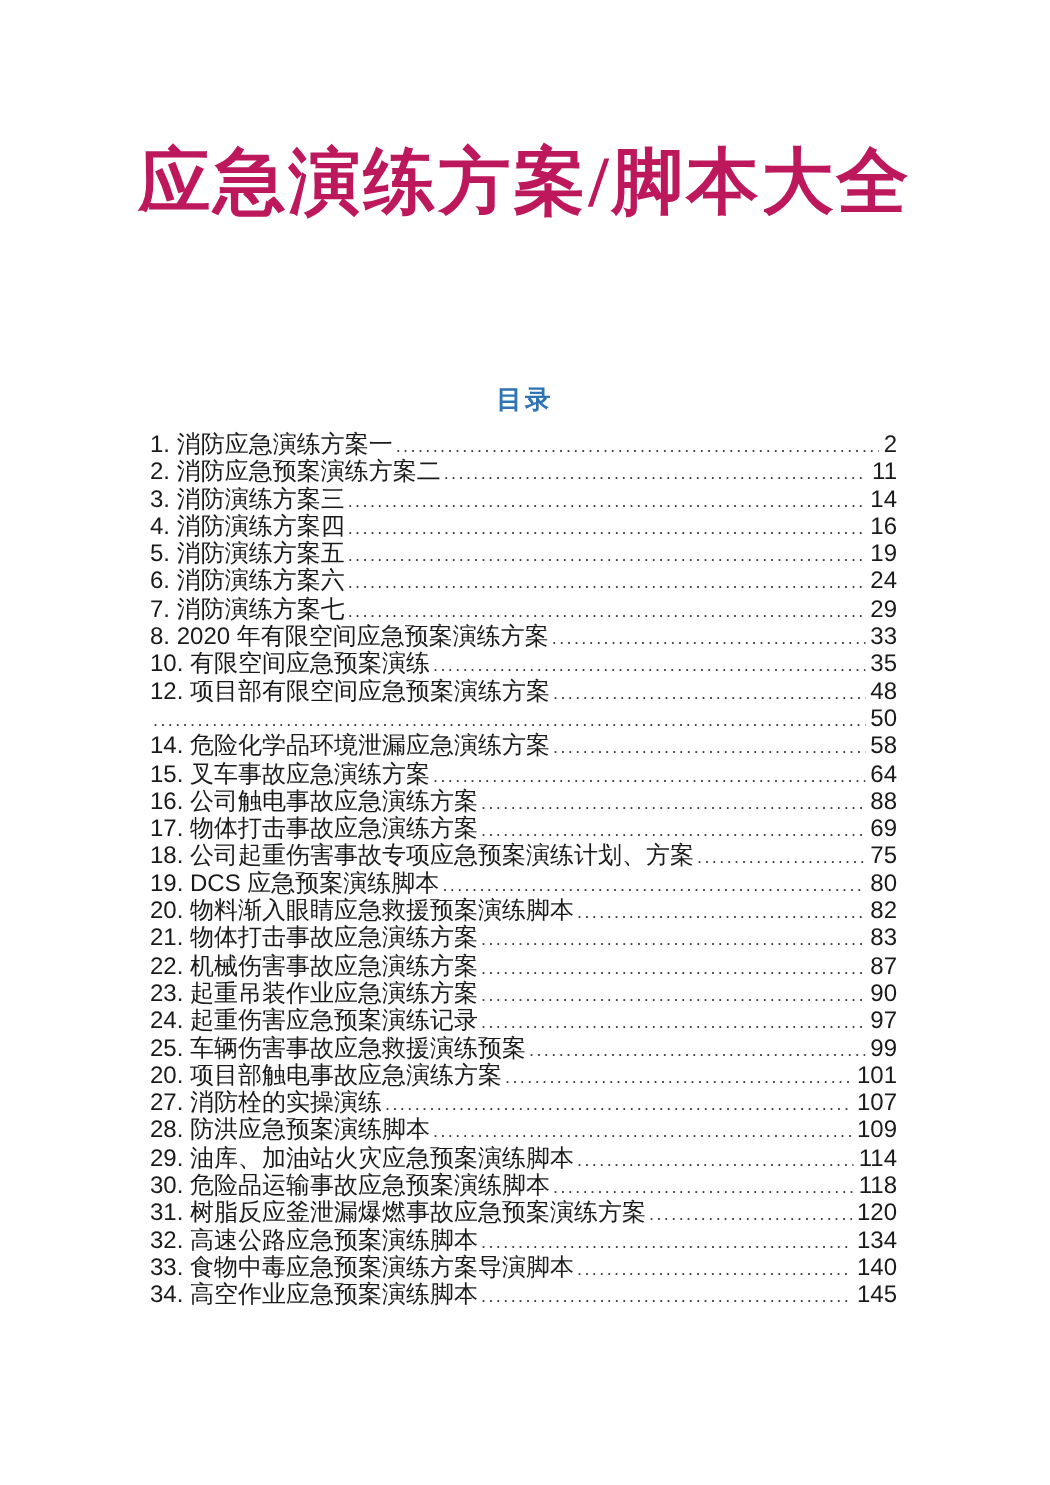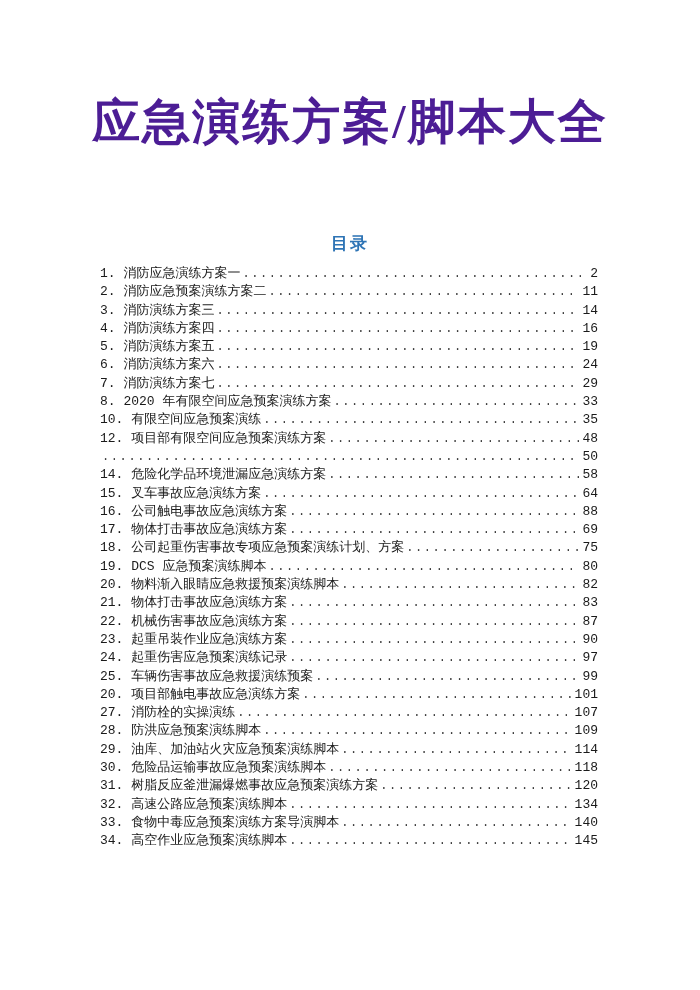--- a/index.html
+++ b/index.html
@@ -11,48 +11,47 @@
   }
 
   .doc-title {
     margin-top: 92px;
     text-align: center;
     font-family: "Liberation Serif", "DejaVu Serif", serif;
     font-weight: 700;
     font-size: 48px;
     line-height: 60px;
     letter-spacing: 2px;
-    color: #4c1d95;
+    color: #be185d;
     white-space: nowrap;
   }
 
   .toc-heading {
-    margin-top: 80px;
+    margin-top: 103px;
     text-align: center;
     font-weight: 700;
     font-size: 17px;
     line-height: 24px;
     letter-spacing: 2px;
     color: #2E74B5;
   }
 
   .toc {
     margin-top: 9px;
     padding-left: 100px;
     padding-right: 102px;
   }
 
   .toc-row {
     display: flex;
     align-items: center;
     line-height: 18.3px;
-    font-size: 13px;
+    font-size: 16px;
     color: #1a1a1a;
     cursor: pointer;
-    font-family: Liberation Mono, monospace;
   }
 
   .toc-label {
     white-space: nowrap;
     flex: 0 0 auto;
   }
 
   .toc-leader {
     flex: 1 1 auto;
     overflow: hidden;

